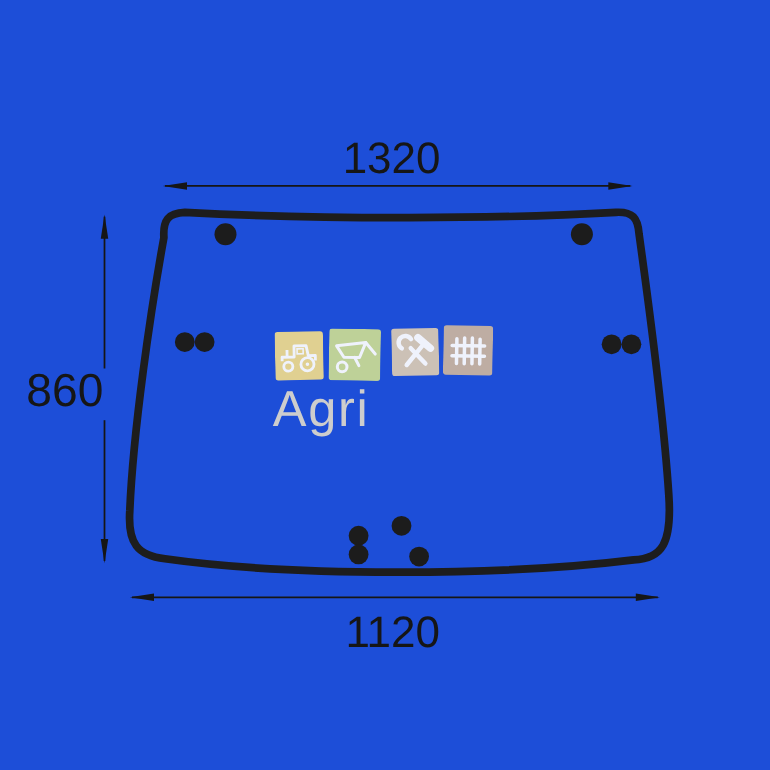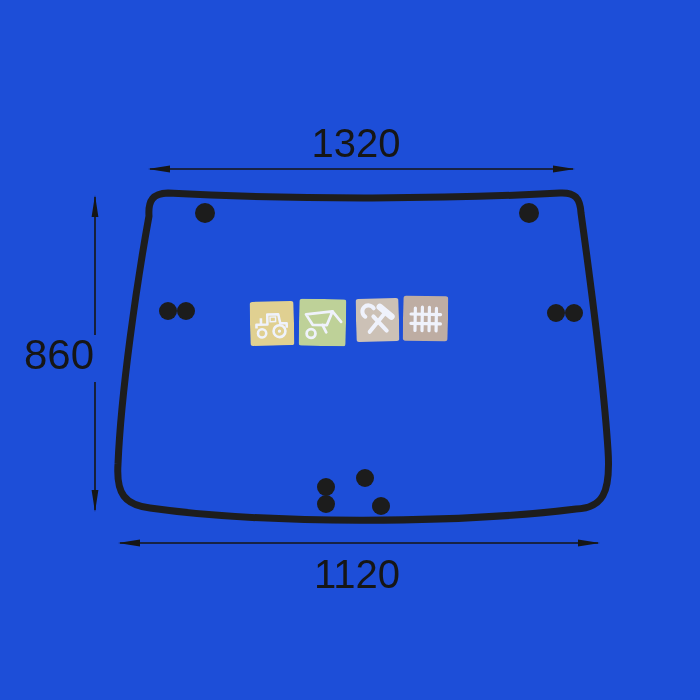--- a/index.html
+++ b/index.html
@@ -154,16 +154,17 @@
           <path d="M20.5 12 L20.5 37"></path>
           <path d="M28 12 L28 37"></path>
           <path d="M35.5 13 L35.5 37"></path>
           <path d="M8.5 19.5 L40 19.5"></path>
           <path d="M8.5 29.5 L40 29.5"></path>
         </g>
       </svg>
     </div>
 
     <div class="wm-text">
+      <span class="brand-first">Agri</span>
     </div>
   </div>
 
 </div>
 
 </body></html>

